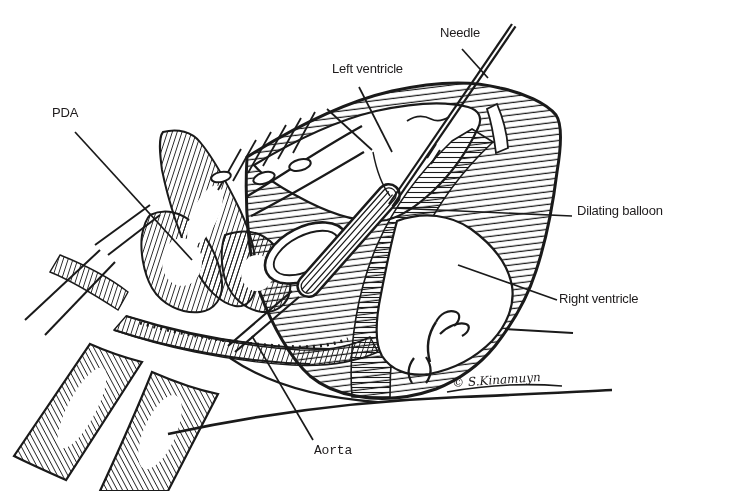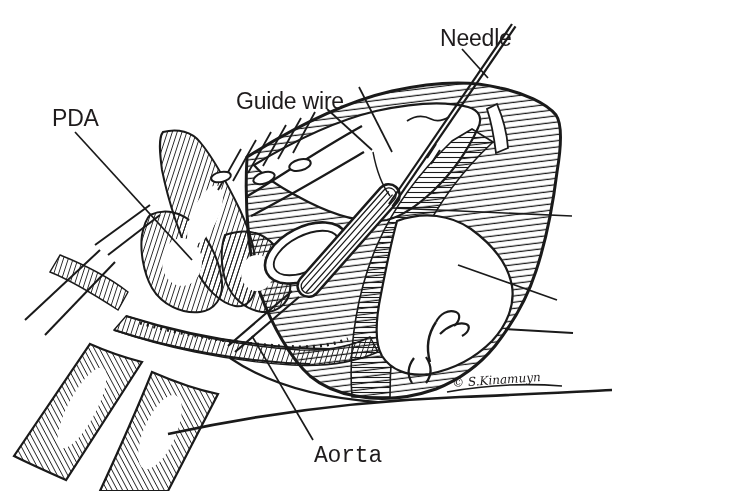--- a/index.html
+++ b/index.html
@@ -2,21 +2,21 @@
 <html><head>
 <meta charset="utf-8">
 <style>
   html,body{margin:0;padding:0;background:#ffffff;}
   #stage{
     position:relative;width:738px;height:491px;background:#ffffff;overflow:hidden;
     font-family:"Liberation Sans",sans-serif;
   }
   #stage svg{position:absolute;left:0;top:0;}
   .lbl{
-    position:absolute;color:#1e1b1c;font-size:23px;line-height:1.05;
+    position:absolute;color:#1e1b1c;font-size:13px;line-height:1.05;
     letter-spacing:-0.2px;white-space:nowrap;user-select:none;
   }
   .sig{
     position:absolute;color:#1e1b1c;font-family:"DejaVu Serif",serif;
     font-style:italic;font-size:12px;transform:rotate(-4deg);white-space:nowrap;
   }
 </style>
 </head>
 <body>
 
@@ -156,18 +156,20 @@
       <path d="M359,87 L392,152"></path>
       <path d="M327,109 L372,150"></path>
       <path d="M75,132 L192,260"></path>
       <path d="M393,208 L572,216"></path>
       <path d="M557,300 L458,265"></path>
       <path d="M313,440 L252,336"></path>
     </g>
   </svg>
 
   <div class="lbl" style="left:52px;top:106px;">PDA</div>
-  <div class="lbl" style="left:236px;top:89px;">Guide wire</div>
+  <div class="lbl" style="left:332px;top:62px;">Left ventricle</div>
   <div class="lbl" style="left:440px;top:26px;">Needle</div>
+  <div class="lbl" style="left:577px;top:204px;">Dilating balloon</div>
+  <div class="lbl" style="left:559px;top:292px;">Right ventricle</div>
   <div class="lbl" style="left:314px;top:444px;font-family:Liberation Mono, monospace;">Aorta</div>
 
   <div class="sig" style="left:452px;top:373px;">© S.Kinamuyn</div>
 </div>
 
 </body></html>

